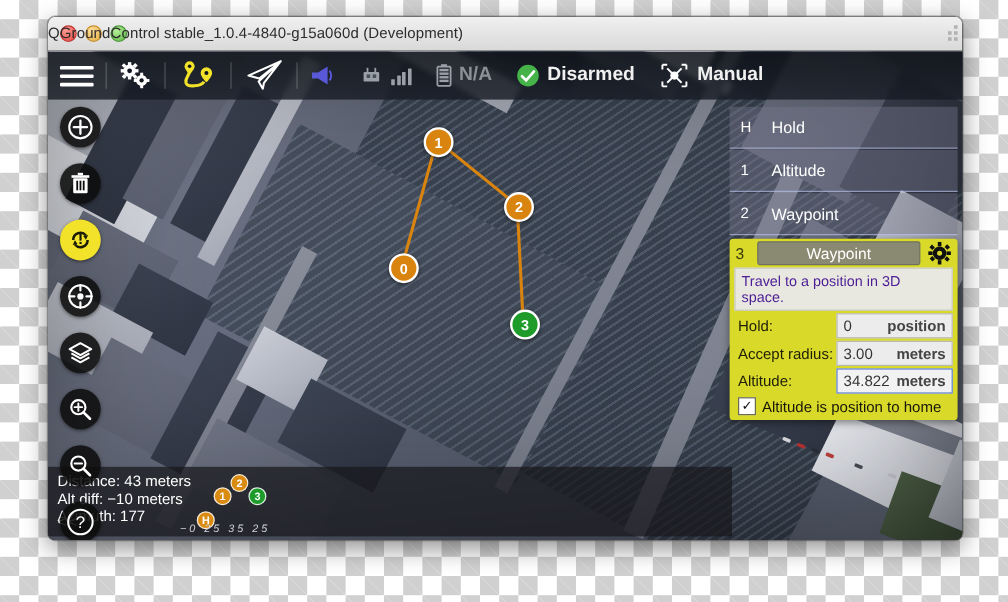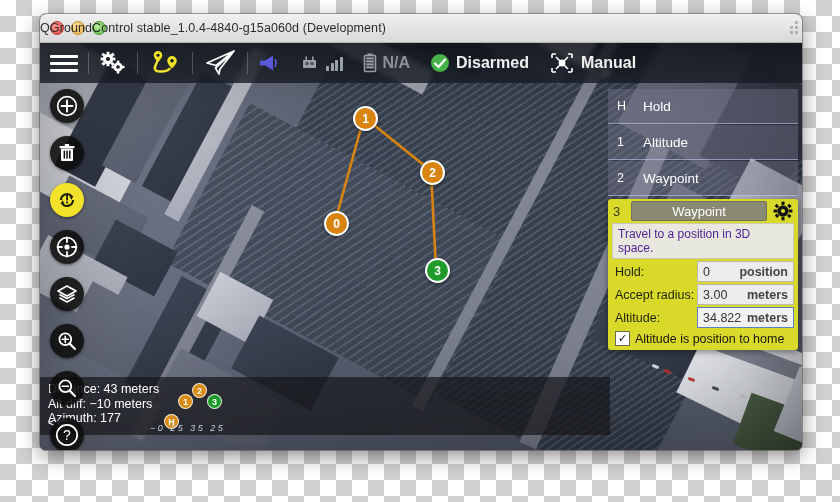--- a/index.html
+++ b/index.html
@@ -136,21 +136,21 @@
   .wp-fbox.focus{border:1px solid #5a7fd0;background:#f2f2f2;}
   .wp-fval{color:#333;font-size:12.5px;}
   .wp-funit{color:#444;font-size:12.5px;font-weight:bold;}
   .wp-check{display:flex;align-items:center;gap:5px;margin:3px 0 0 3px;}
   .cbox{width:13px;height:13px;background:#fff;border:1px solid #6a6a50;
         display:flex;align-items:center;justify-content:center;font-size:11px;color:#111;}
   .wp-ctext{font-size:12.5px;color:#17170a;}
 
   
   .bottombar{
-    position:absolute;left:0;bottom:16px;width:570px;height:58px;
+    position:absolute;left:0;bottom:4px;width:570px;height:58px;
     background:rgba(24,24,28,.72);z-index:25;
   }
   .binfo{position:absolute;left:8px;top:5px;color:#fff;font-size:12.5px;line-height:14.5px;}
   .bchev{position:absolute;left:8px;bottom:5px;color:#fff;font-size:13px;letter-spacing:1px;}
   .profile{position:absolute;left:110px;top:0;width:130px;height:58px;}
   .pmark{
     position:absolute;width:13px;height:13px;border-radius:50%;
     color:#fff;font-size:9px;display:flex;align-items:center;justify-content:center;
     border:1px solid rgba(255,255,255,.85);font-weight:bold;
   }

